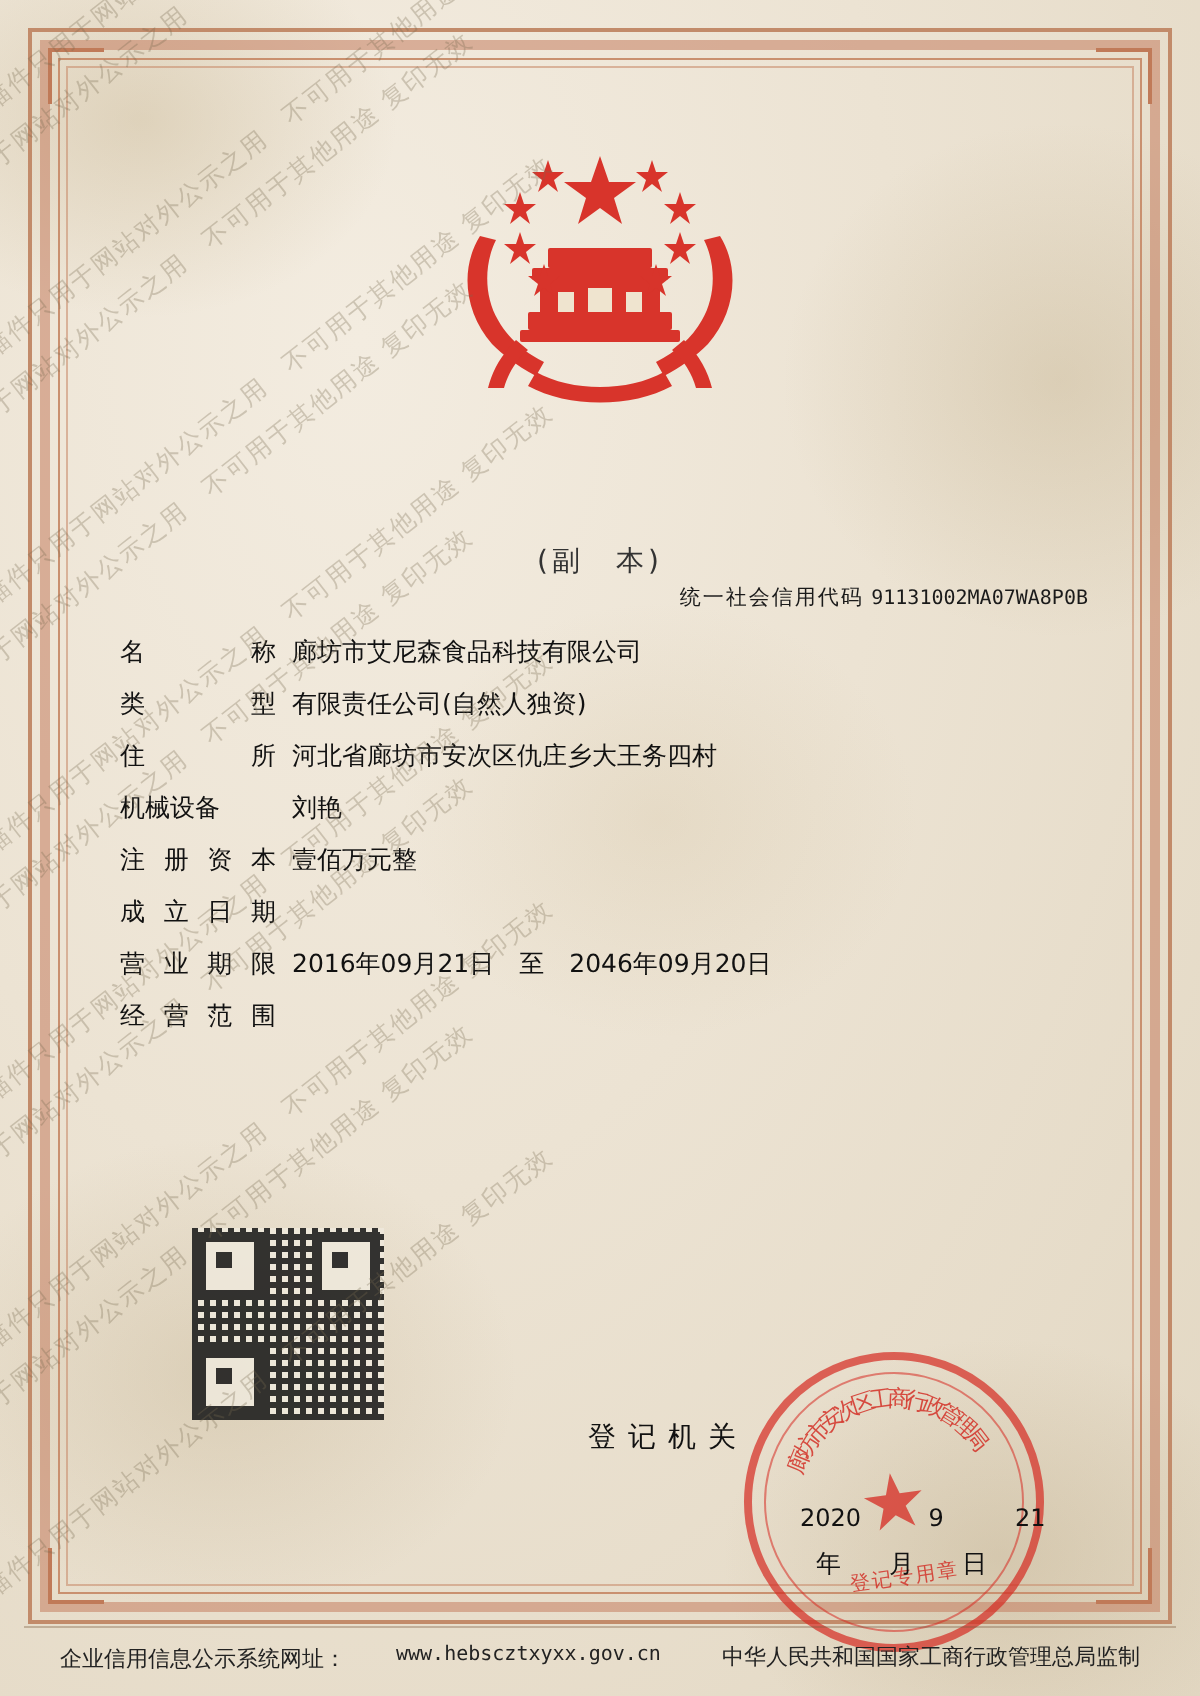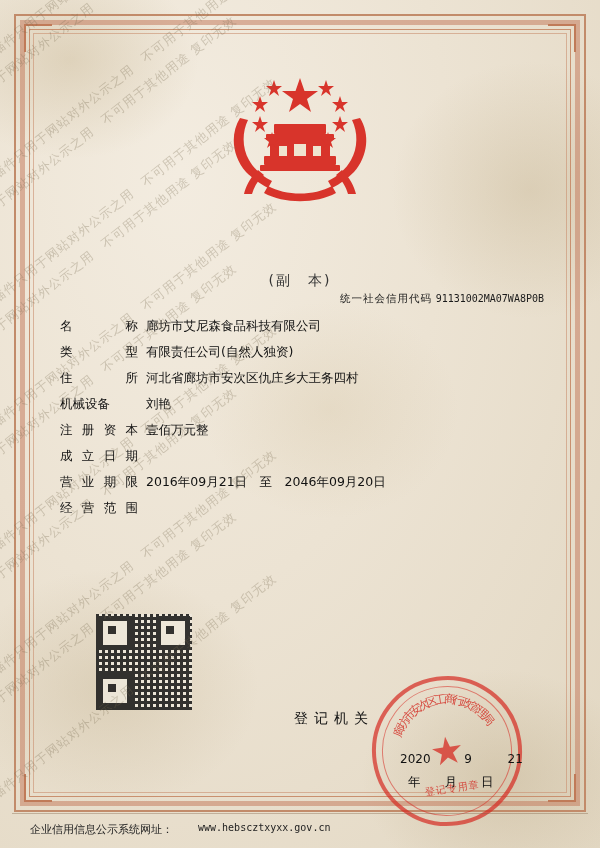--- a/index.html
+++ b/index.html
@@ -348,15 +348,16 @@
       <b style="left: -20px; top: 598px;">本执照照片或扫描件只用于网站对外公示之用　不可用于其他用途 复印无效</b>
       <b style="left: -60px; top: 660px;">本执照照片或扫描件只用于网站对外公示之用　不可用于其他用途 复印无效</b>
       <b style="left: -20px; top: 722px;">本执照照片或扫描件只用于网站对外公示之用　不可用于其他用途 复印无效</b>
       <b style="left: -60px; top: 784px;">本执照照片或扫描件只用于网站对外公示之用　不可用于其他用途 复印无效</b>
       <b style="left: -20px; top: 846px;">本执照照片或扫描件只用于网站对外公示之用　不可用于其他用途 复印无效</b>
     </div>
 
   <div class="footer">
     <div class="f-left">企业信用信息公示系统网址：</div>
     <div class="f-url">www.hebscztxyxx.gov.cn</div>
+    <div class="f-right">中华人民共和国国家工商行政管理总局监制</div>
   </div>
 
 </div>
 
 </body></html>

